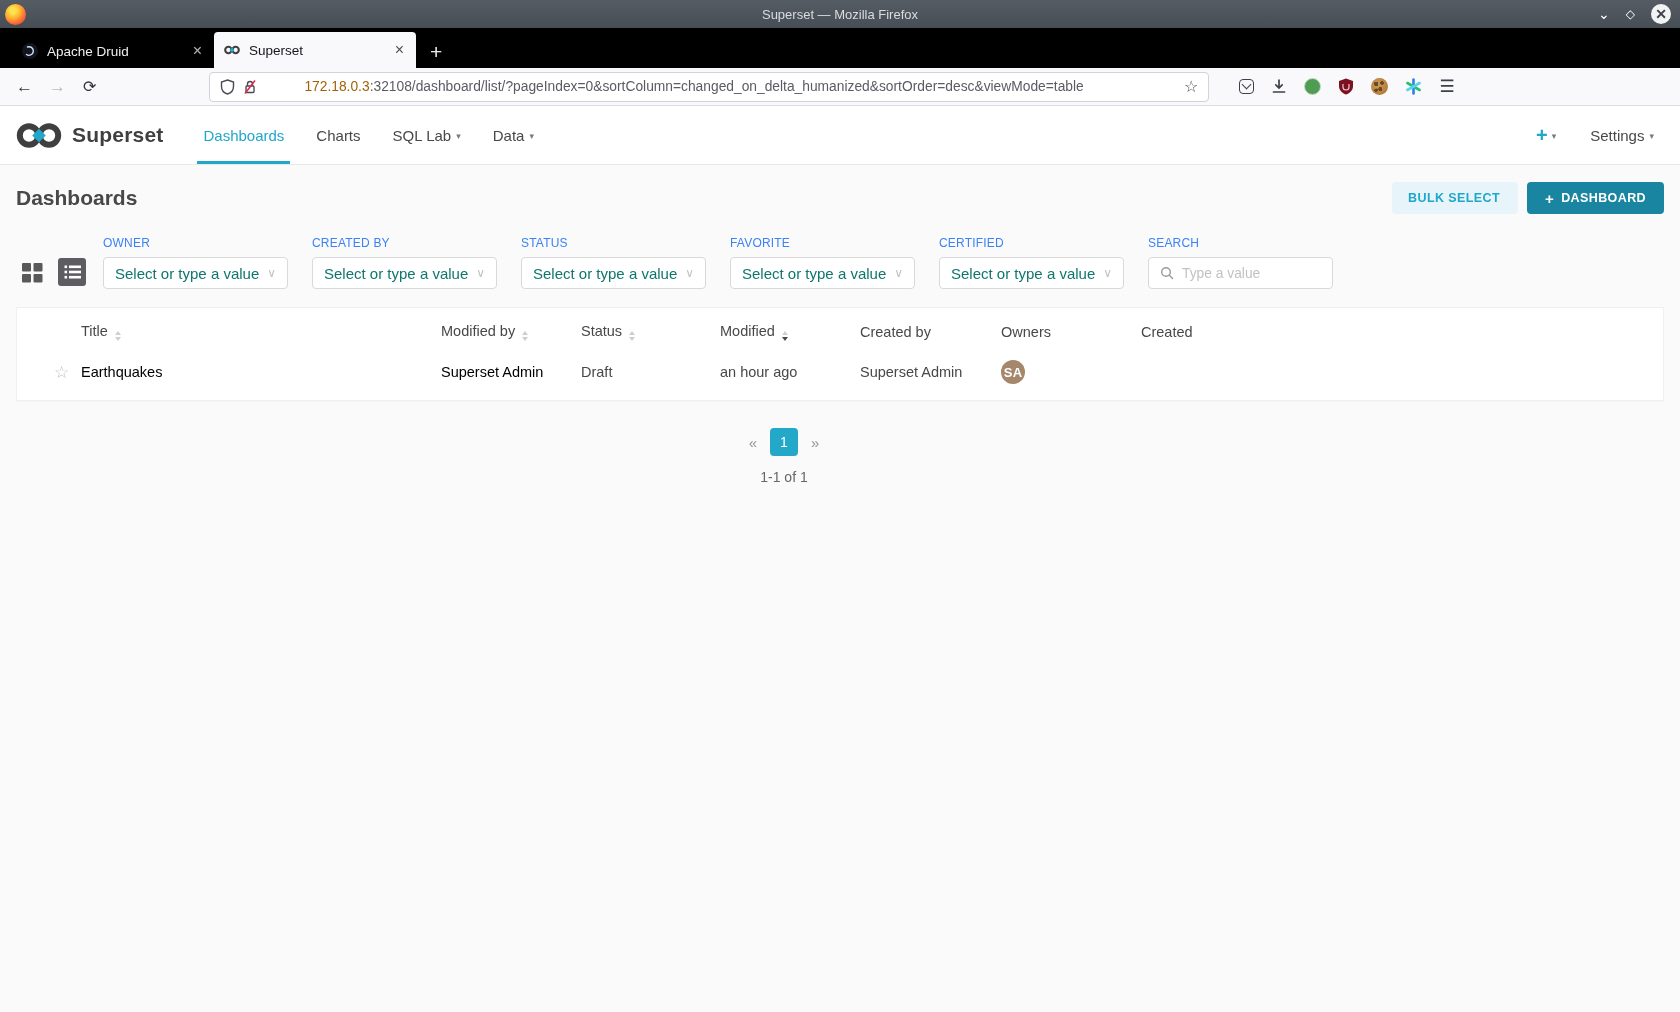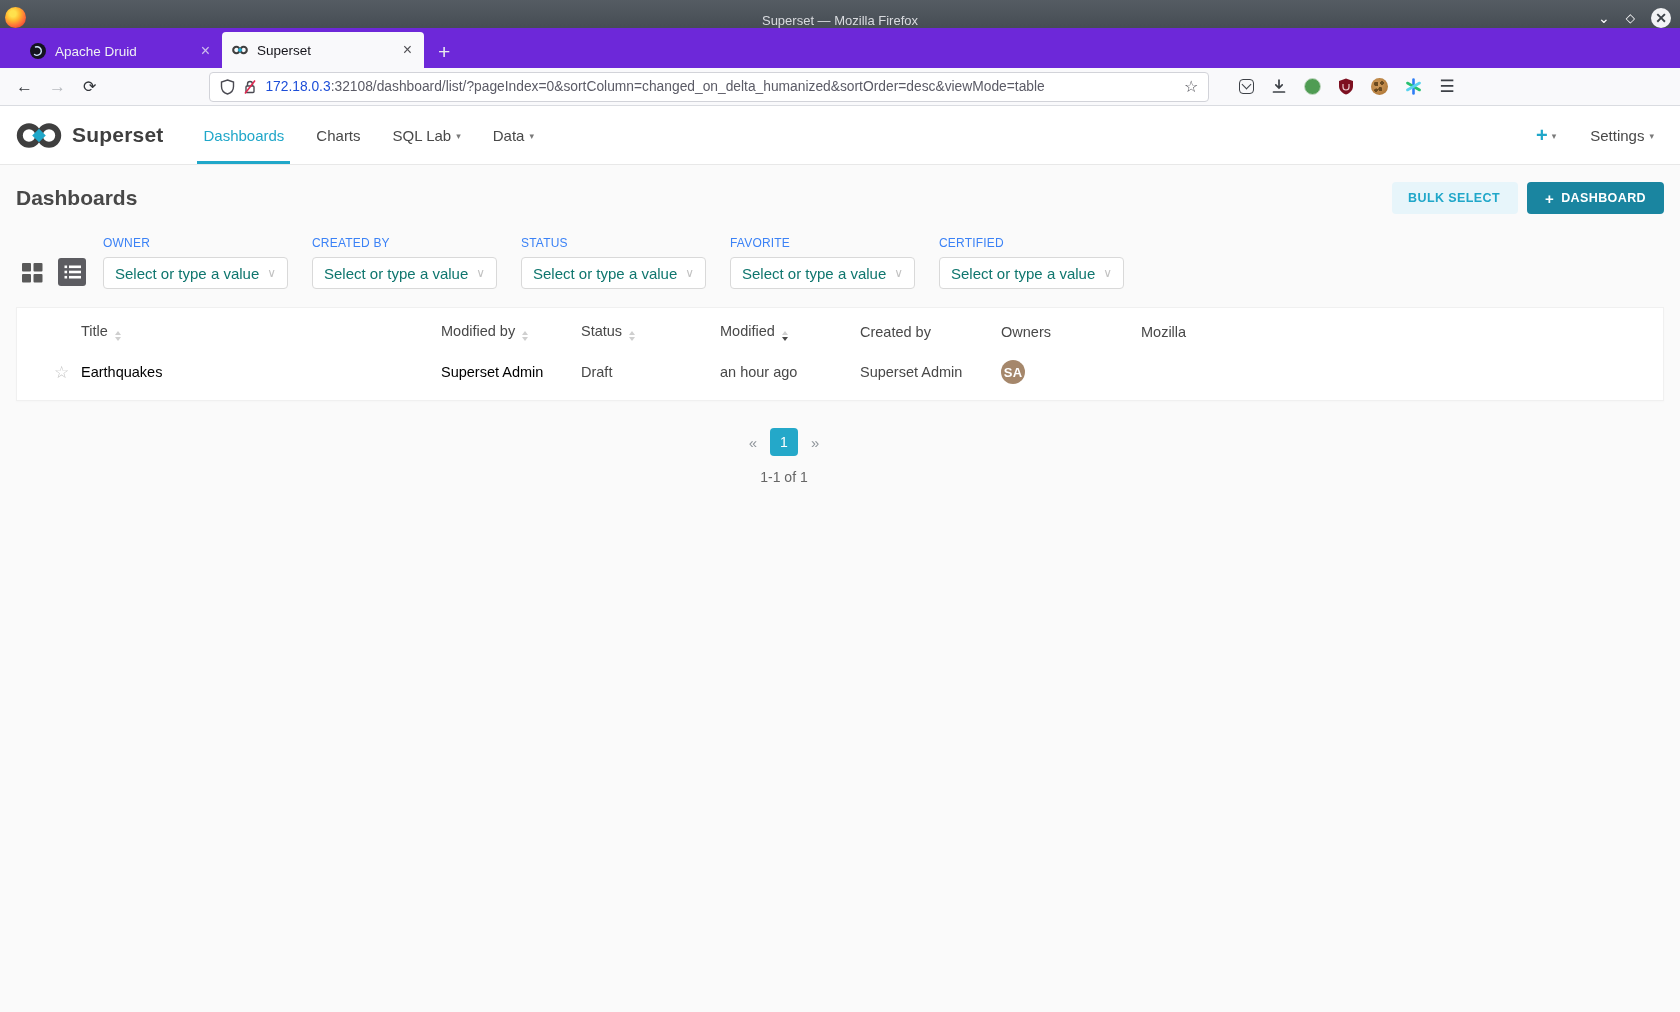--- a/index.html
+++ b/index.html
@@ -5,40 +5,40 @@
   * { box-sizing: border-box; }
   html,body { margin:0; padding:0; }
   body {
     width:1680px; height:1012px; overflow:hidden;
     font-family:"Liberation Sans", sans-serif;
     background:#fafafa;
   }
   
   .titlebar {
     height:28px; background:linear-gradient(180deg,#555c63,#464d54);
-    display:flex; align-items:flex-end; position:relative;
+    display:flex; align-items:center; position:relative;
   }
   .ff-logo {
     width:21px; height:21px; margin-left:5px; border-radius:50%;
     background:radial-gradient(circle at 38% 32%, #ffe14d 0 16%, #ffb42e 38%, #ff7139 62%, #e3392b 90%);
   }
   .win-title {
     position:absolute; left:50%; transform:translateX(-50%);
     color:#d9dbdf; font-size:13px; white-space:nowrap;
   }
   .win-controls { margin-left:auto; display:flex; align-items:center; gap:16px; margin-right:9px; }
   .wc { color:#fff; font-size:14px; line-height:1; cursor:default; }
   .wc-max { font-size:12px; }
   .wc-close {
     width:20px; height:20px; border-radius:50%; background:#f2f3f5;
     color:#3c4248; display:flex; align-items:center; justify-content:center;
     font-size:14px; font-weight:bold;
   }
   
-  .tabbar { height:40px; background:#6d28d9; display:flex; align-items:flex-end; padding-left:20px; }
+  .tabbar { height:40px; background:#000000; display:flex; align-items:flex-end; padding-left:12px; }
   .tab {
     height:34px; width:202px; display:flex; align-items:center; gap:9px;
     padding:0 10px; font-size:13.5px; border-radius:4px 4px 0 0; position:relative;
   }
   .tab.inactive { color:#eef0f3; }
   .tab.active { background:#f9f9fb; color:#15141a; height:36px; }
   .tab .tab-label { flex:1; white-space:nowrap; overflow:hidden; }
   .tab .tab-close { color:inherit; opacity:.75; font-size:16px; padding:0 2px; }
   .newtab { color:#e8eaee; font-size:21px; margin:0 0 6px 14px; line-height:1; }
   .favicon { width:16px; height:16px; flex:none; }
@@ -49,21 +49,21 @@
   }
   .nav-arrow { font-size:17px; color:#33363b; margin-left:16px; line-height:1; }
   .nav-arrow.disabled { color:#b7babf; }
   .reload { font-size:16px; color:#33363b; margin-left:17px; line-height:1; }
   .urlbar {
     margin-left:113px; width:1000px; height:30px; background:#fff;
     border:1px solid #d2d3d9; border-radius:4px;
     display:flex; align-items:center; padding:0 10px; gap:8px;
   }
   .url-text { flex:1; font-size:13.8px; white-space:nowrap; overflow:hidden; }
-  .url-host { color:#1d4ed8; }
+  .url-host { color:#a16207;margin-left:39px; }
   .url-rest { color:#5b5b66; }
   .url-star { color:#4a4a52; font-size:16px; }
   .ext-icons { display:flex; align-items:center; gap:17px; margin-left:30px; }
   .hamburger { color:#3d4147; font-size:17px; margin:0 0 0 17px; }
   .pocket-box {
     width:15px; height:15px; border:1.6px solid #3d4147; border-radius:4px;
     display:flex; align-items:center; justify-content:center;
   }
   .pocket-box i {
     width:7px; height:7px; border-right:1.6px solid #3d4147; border-bottom:1.6px solid #3d4147;
@@ -341,20 +341,30 @@
     <div class="filter-select">
       <span class="filter-placeholder">Select or type a value</span>
       <span class="select-chevron">∨</span>
     </div>
   </div>
   <div class="filter-group">
     <div class="filter-label">CERTIFIED</div>
     <div class="filter-select">
       <span class="filter-placeholder">Select or type a value</span>
       <span class="select-chevron">∨</span>
+    </div>
+  </div>
+  <div class="filter-group">
+    <div class="filter-label">SEARCH</div>
+    <div class="filter-select">
+      <svg width="14" height="14" viewBox="0 0 14 14">
+        <circle cx="6" cy="6" r="4.3" fill="none" stroke="#9a9a9a" stroke-width="1.4"></circle>
+        <line x1="9.3" y1="9.3" x2="12.6" y2="12.6" stroke="#9a9a9a" stroke-width="1.4" stroke-linecap="round"></line>
+      </svg>
+      <input class="search-input" type="text" placeholder="Type a value" style="">
     </div>
   </div>
 </div>
 
 <div class="table-card">
   <table>
     <colgroup>
       <col style="width:64px">
         <col style="width:360px">
         <col style="width:140px">
@@ -378,21 +388,21 @@
         <th><span>Status</span><span class="sort">
               <i class="tri-up"></i>
               <i class="tri-down"></i>
             </span></th>
         <th><span>Modified</span><span class="sort sorted-desc">
               <i class="tri-up"></i>
               <i class="tri-down"></i>
             </span></th>
         <th><span>Created by</span></th>
         <th><span>Owners</span></th>
-        <th><span>Mozilla</span></th>
+        <th><span>Created</span></th>
       </tr>
     </thead>
     <tbody>
       <tr>
         <td class="cell-star"><span class="row-star">☆</span></td>
         <td><a href="#" class="cell-link">Earthquakes</a></td>
         <td><a href="#" class="cell-link">Superset Admin</a></td>
         <td>Draft</td>
         <td>an hour ago</td>
         <td>Superset Admin</td>

